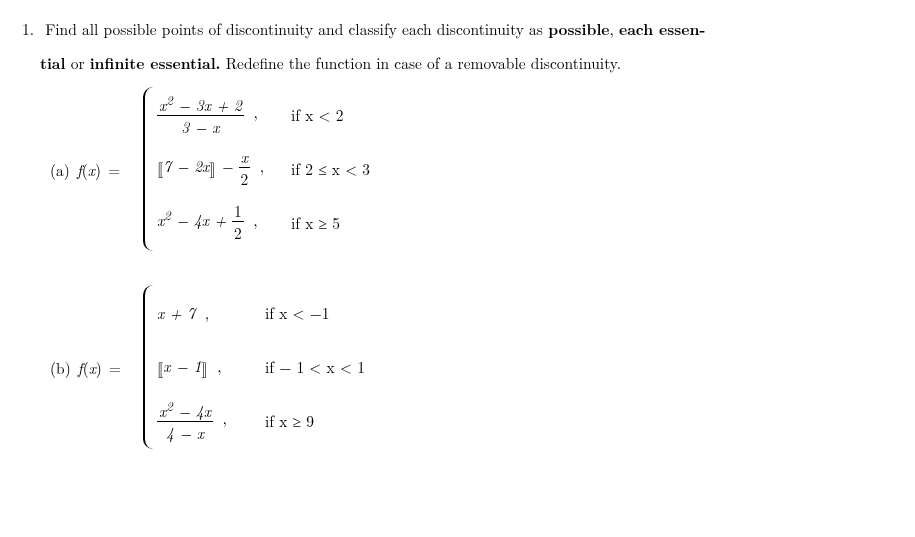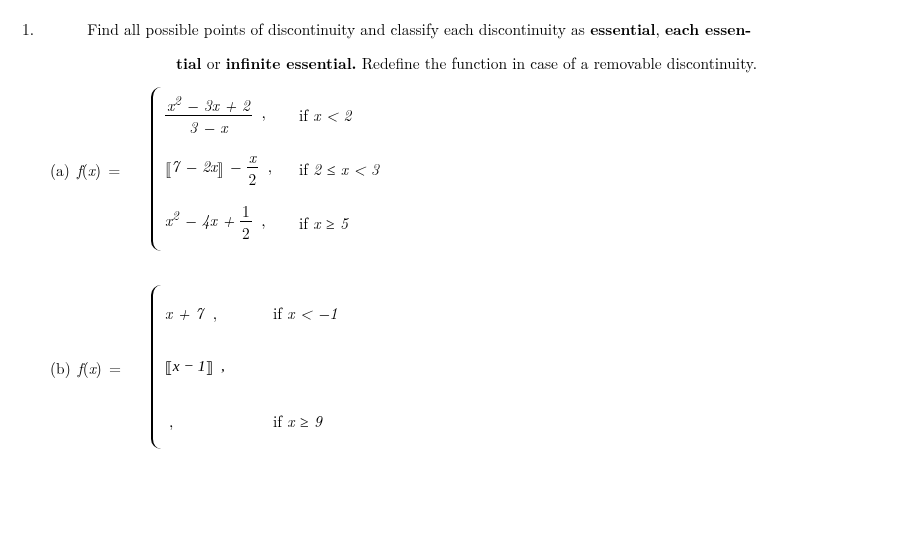--- a/index.html
+++ b/index.html
@@ -14,21 +14,20 @@
       height: 537px;
       box-sizing: border-box;
     }
     .problem-number {
       display: inline-block;
       vertical-align: top;
       width: 18px;
     }
     .problem-text {
       display: inline;
-      margin-left: 42px;
     }
     .bold { font-weight: bold; }
     .part-label {
       margin-right: 2px;
     }
     .math { font-style: italic; }
     .upright { font-style: normal; }
     .frac {
       display: inline-block;
       vertical-align: middle;
@@ -42,21 +41,21 @@
       line-height: 1.3;
     }
     .frac .den {
       display: block;
       padding: 0 2px;
       line-height: 1.4;
     }
     .cases {
       display: inline-block;
       vertical-align: middle;
-      margin-left: 11px;
+      margin-left: 3px;
       position: relative;
       padding-left: 14px;
     }
     .cases::before {
       content: "";
       position: absolute;
       left: 0;
       top: 0;
       bottom: 0;
       width: 10px;
@@ -69,21 +68,21 @@
       align-items: center;
       height: 54px;
     }
     .case-row .expr {
       width: 134px;
       font-style: italic;
     }
     .case-row .cond {
       font-style: normal;
     }
-    .case-row .cond .m { font-style: italic; }
+    .case-row .cond .m { }
     .part-a, .part-b {
       display: flex;
       align-items: center;
       margin-left: 28px;
     }
     .part-a { margin-top: 10px; margin-bottom: 34px; }
     .part-b { }
     .part-label-wrap {
       width: 90px;
     }
@@ -98,23 +97,23 @@
       margin-bottom: 14px;
     }
     .line1 { margin-bottom: 12px; }
   </style>
 </head>
 <body>
 
 <div class="question-header">
   <div class="line1">
     <span class="problem-number">1.</span>
-    <span class="problem-text">Find all possible points of discontinuity and classify each discontinuity as </span><span class="bold">essential</span><span>, </span><span class="bold">each essen-</span>
+    <span class="problem-text">Find all possible points of discontinuity and classify each discontinuity as </span><span class="bold">possible</span><span>, </span><span class="bold">each essen-</span>
   </div>
-  <div style="margin-left:18px;text-align:center;">
+  <div style="margin-left:18px;">
     <span class="bold">tial</span><span> or </span><span class="bold">infinite essential.</span><span> Redefine the function in case of a removable discontinuity.</span>
   </div>
 </div>
 
 <div class="part-a">
   <div class="part-label-wrap">
     <span class="part-label">(a)</span>
     <span class="math"><span>f</span><span class="upright">(</span><span>x</span><span class="upright">)</span></span>
     <span style="margin:0 2px;">=</span>
   </div>
@@ -162,27 +161,32 @@
 
     <div class="case-row">
       <span class="expr" style="width:108px;">
         <span class="math">x + 7</span>
         <span class="comma-sp">,</span>
       </span>
       <span class="cond"><span>if  </span><span class="m">x &lt; −1</span></span>
     </div>
 
     <div class="case-row">
-      <span class="expr" style="width:108px;font-family:Liberation Serif, serif;">
+      <span class="expr" style="width:108px;">
         <span class="dbracket floor-l">⟦</span><span class="math">x − 1</span><span class="dbracket floor-r">⟧</span>
         <span class="comma-sp">,</span>
       </span>
+      <span class="cond"><span>if  </span><span class="m">− 1 &lt; x &lt; 1</span></span>
     </div>
 
     <div class="case-row">
       <span class="expr" style="width:108px;">
+        <span class="frac">
+          <span class="num"><span class="math"><span>x</span><sup>2</sup><span> − 4x</span></span></span>
+          <span class="den"><span class="math">4 − x</span></span>
+        </span>
         <span class="comma-sp">,</span>
       </span>
       <span class="cond"><span>if  </span><span class="m">x ≥ 9</span></span>
     </div>
 
   </div>
 </div>
 
 </body></html>

